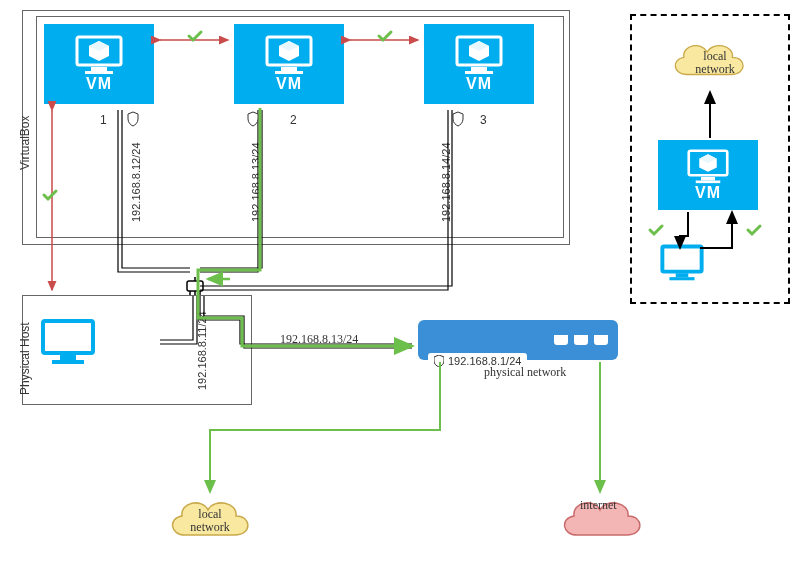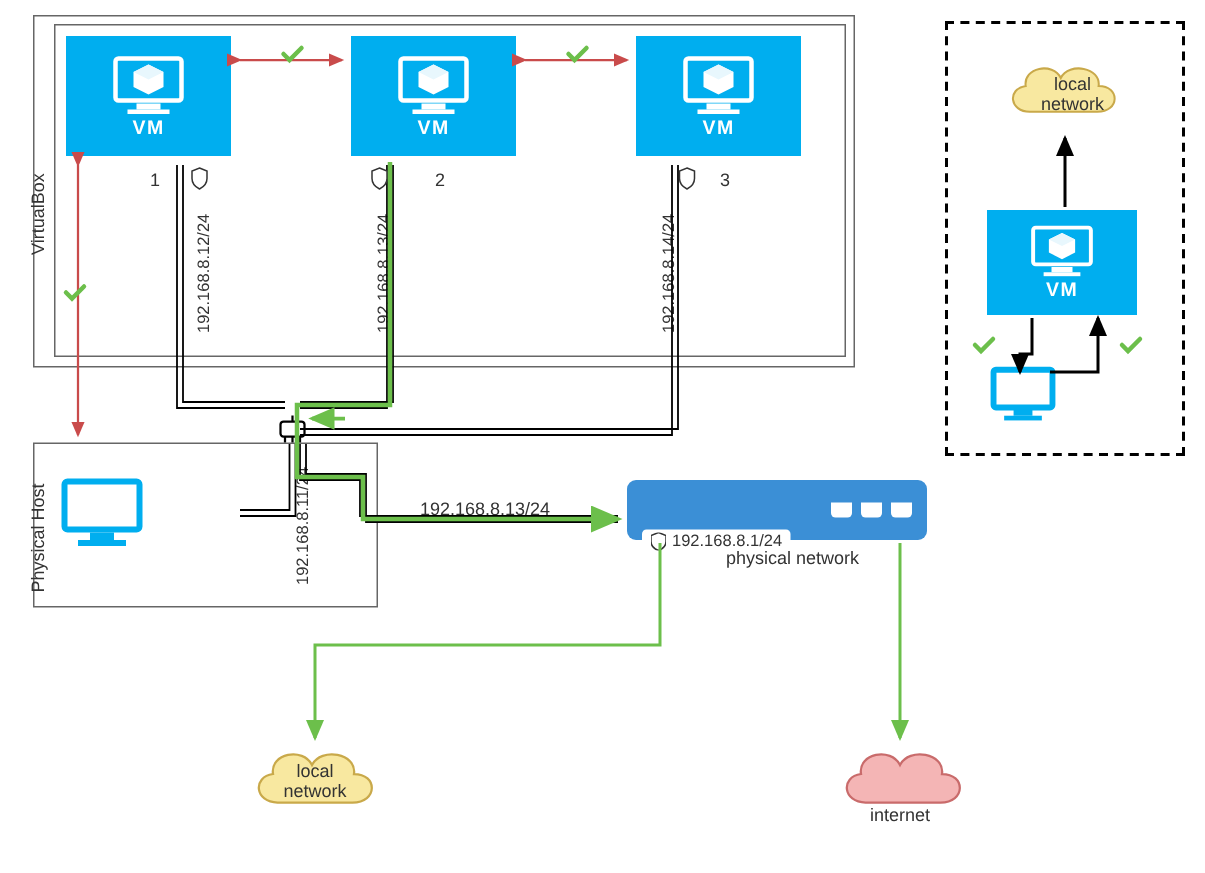--- a/index.html
+++ b/index.html
@@ -31,21 +31,21 @@
     height: 80px;
     background: #00aeef;
     display: flex;
     flex-direction: column;
     align-items: center;
     justify-content: center;
     color: #fff;
   }
   .vm-box svg { display:block; }
   .vm-label {
-    font-size: 13px;
+    font-size: 16px;
     font-weight: bold;
     letter-spacing: 1px;
     margin-top: 0;
   }
   .cloud {
     position: absolute;
     width: 100px;
     height: 60px;
   }
   .switch {
@@ -71,20 +71,21 @@
     align-items:center;
     gap:4px;
     margin-top:42px;
   }
   .ports { display:flex; gap:6px; }
   .port { width:14px; height:10px; background:#fff; border-radius:0 0 3px 3px; }
   .caption {
     position:absolute;
     font-size:12px;
     text-align:center;
+    font-family:Liberation Serif, serif;
   }
   .legend-box {
     position:absolute;
     border: 2px dashed #000;
     box-sizing:border-box;
   }
   svg.overlay {
     position:absolute;
     left:0; top:0;
     width:803px; height:582px;
@@ -190,21 +191,21 @@
     <path d="M25 45 C10 45 8 28 22 26 C20 12 42 8 48 20 C54 8 78 12 76 26 C92 26 92 45 75 45 Z" fill="#f8e8a0" stroke="#c9a94a" stroke-width="1.5"></path>
   </svg>
 </div>
 <span class="caption" style="left:182px; top:508px; width:56px; line-height:1.1;">local network</span>
 
 <div class="cloud" style="left:552px; top:490px;">
   <svg width="100" height="60" viewBox="0 0 100 60">
     <path d="M25 45 C10 45 8 28 22 26 C20 12 42 8 48 20 C54 8 78 12 76 26 C92 26 92 45 75 45 Z" fill="#f4b5b5" stroke="#c96b6b" stroke-width="1.5"></path>
   </svg>
 </div>
-<span class="caption" style="left:580px; top:536px;">internet</span>
+<span class="caption" style="left:580px; top:498px;">internet</span>
 
 <div class="legend-box" style="left:630px; top:14px; width:160px; height:290px;"></div>
 
 <div class="cloud" style="left:664px; top:34px; width:90px; height:54px;">
   <svg width="90" height="54" viewBox="0 0 100 60">
     <path d="M25 45 C10 45 8 28 22 26 C20 12 42 8 48 20 C54 8 78 12 76 26 C92 26 92 45 75 45 Z" fill="#f8e8a0" stroke="#c9a94a" stroke-width="1.5"></path>
   </svg>
 </div>
 <span class="caption" style="left:690px; top:50px; width:50px; line-height:1.1;">local network</span>
 

